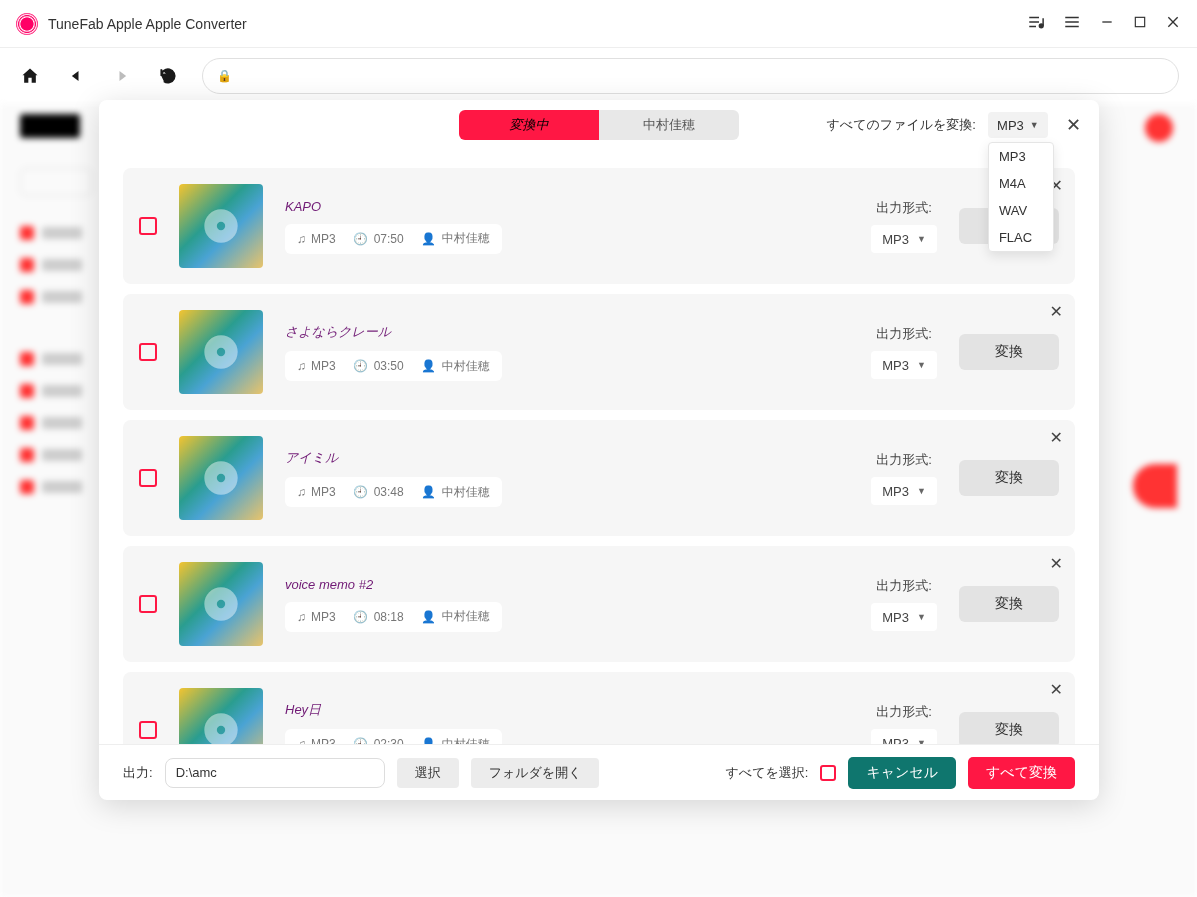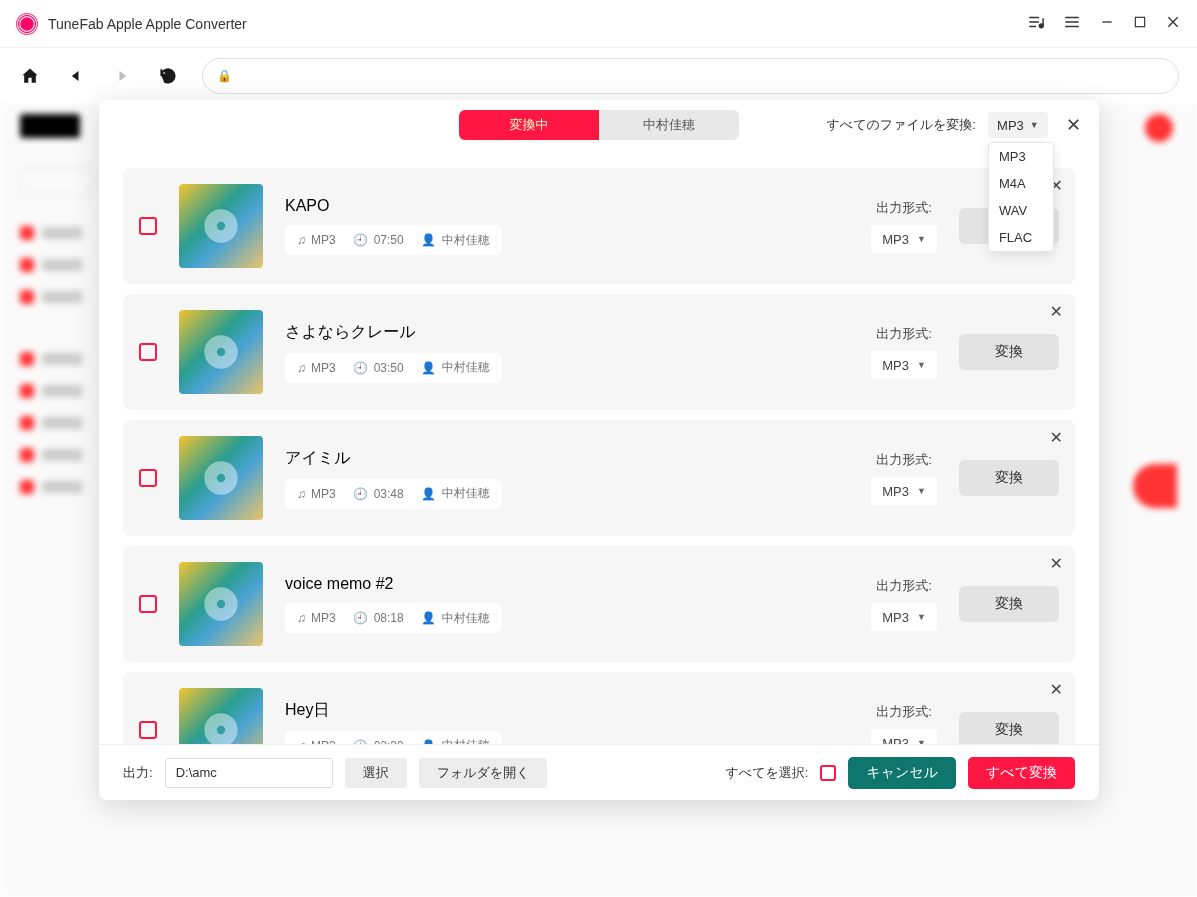--- a/index.html
+++ b/index.html
@@ -29,53 +29,53 @@
 .bg-nav-dot { width: 14px; height: 14px; background: #f33; border-radius: 3px; }
 .bg-nav-txt { width: 40px; height: 12px; background: #ccc; border-radius: 2px; }
 .bg-avatar { position: absolute; top: 10px; right: 24px; width: 28px; height: 28px; border-radius: 50%; background: #f33; }
 .bg-fab { position: absolute; top: 360px; right: 20px; width: 44px; height: 44px; border-radius: 22px 0 0 22px; background: #f33; }
 
 
 .modal { position: absolute; left: 99px; top: 100px; width: 1000px; height: 700px; background: #fff; border-radius: 8px; box-shadow: 0 6px 30px rgba(0,0,0,.15); display: flex; flex-direction: column; }
 .modal-header { height: 50px; display: flex; align-items: center; justify-content: center; position: relative; padding: 0 24px; }
 .tabs { display: flex; border-radius: 6px; overflow: hidden; }
 .tab { width: 140px; height: 30px; display: flex; align-items: center; justify-content: center; font-size: 13px; cursor: pointer; }
-.tab.active { background: #ff1744; color: #fef9c3; }
+.tab.active { background: #ff1744; color: #000000; font-style: italic; }
 .tab.inactive { background: #e8e8e8; color: #555; }
 .header-right { position: absolute; right: 18px; display: flex; align-items: center; gap: 12px; font-size: 13px; color: #333; }
 .format-select { width: 60px; height: 26px; background: #f2f2f2; border-radius: 4px; display: flex; align-items: center; justify-content: center; gap: 6px; cursor: pointer; position: relative; font-size: 13px; }
 .format-select .caret { font-size: 9px; color: #555; }
 .dropdown-menu { position: absolute; top: 30px; left: 0; width: 66px; background: #fff; border: 1px solid #e5e5e5; border-radius: 4px; box-shadow: 0 4px 12px rgba(0,0,0,.1); z-index: 100; }
 .dropdown-item { padding: 6px 10px; font-size: 13px; color: #333; cursor: pointer; }
 .close-header { font-size: 18px; color: #444; cursor: pointer; margin-left: 6px; }
 
 
 .track-list { flex: 1; overflow-y: auto; padding: 18px 24px 8px 24px; }
 .track-card { background: #f6f6f6; border-radius: 8px; padding: 16px; margin-bottom: 10px; display: flex; align-items: center; gap: 22px; position: relative; }
 .track-close { position: absolute; top: 8px; right: 12px; font-size: 16px; color: #444; cursor: pointer; }
 .check { width: 18px; height: 18px; border: 2px solid #ff1744; border-radius: 3px; cursor: pointer; }
 .cover { width: 84px; height: 84px; border-radius: 4px; background: linear-gradient(135deg,#f4c430 0%,#2a9d8f 40%,#4aa3d4 60%,#e9c46a 100%); display: flex; align-items: center; justify-content: center; flex-shrink: 0; }
 .cover svg { width: 50px; height: 50px; opacity: .45; }
 .track-main { flex: 1; min-width: 0; }
-.track-title { font-size: 16px; color: #000000; margin-bottom: 10px; }
+.track-title { font-size: 13px; color: #701a75; margin-bottom: 10px; font-style: italic; }
 .meta-bar { height: 30px; background: #fff; border-radius: 6px; display: inline-flex; align-items: center; padding: 0 12px; gap: 18px; font-size: 12px; color: #777; }
 .meta-item { display: flex; align-items: center; gap: 5px; }
 .track-output { display: flex; align-items: center; gap: 8px; font-size: 13px; color: #444; flex-direction: column; }
 .format-box { width: 66px; height: 28px; background: #fff; border-radius: 4px; display: flex; align-items: center; justify-content: center; gap: 8px; cursor: pointer; font-size: 13px; }
 .convert-btn { width: 100px; height: 36px; background: #e3e3e3; border-radius: 6px; display: flex; align-items: center; justify-content: center; font-size: 14px; color: #333; cursor: pointer; }
 
 
 .track-list::-webkit-scrollbar { width: 8px; }
 .track-list::-webkit-scrollbar-thumb { background: #c5c5c5; border-radius: 4px; }
 .track-list::-webkit-scrollbar-track { background: #f0f0f0; border-radius: 4px; }
 
 
 .modal-footer { height: 56px; border-top: 1px solid #eee; display: flex; align-items: center; padding: 0 24px; gap: 12px; }
 .footer-label { font-size: 13px; color: #333; }
-.output-input { width: 168px; height: 30px; border: 1px solid #ddd; border-radius: 3px; padding: 0 10px; font-size: 13px; color: #333; }
+.output-input { width: 220px; height: 30px; border: 1px solid #ddd; border-radius: 8px; padding: 0 10px; font-size: 13px; color: #333; }
 .footer-btn { padding: 0 18px; height: 30px; background: #ececec; border-radius: 4px; display: flex; align-items: center; justify-content: center; font-size: 13px; color: #333; cursor: pointer; }
 .footer-spacer { flex: 1; }
 .footer-check { width: 16px; height: 16px; border: 2px solid #ff1744; border-radius: 3px; cursor: pointer; }
 .footer-primary { padding: 0 18px; height: 32px; border-radius: 5px; font-size: 14px; color: #fff; background: #ff1744; cursor: pointer; display: flex; align-items: center; justify-content: center; }
 .footer-primary.light { background: #0f766e; }
 </style>
 </head>
 <body>
 
 <div class="titlebar">

